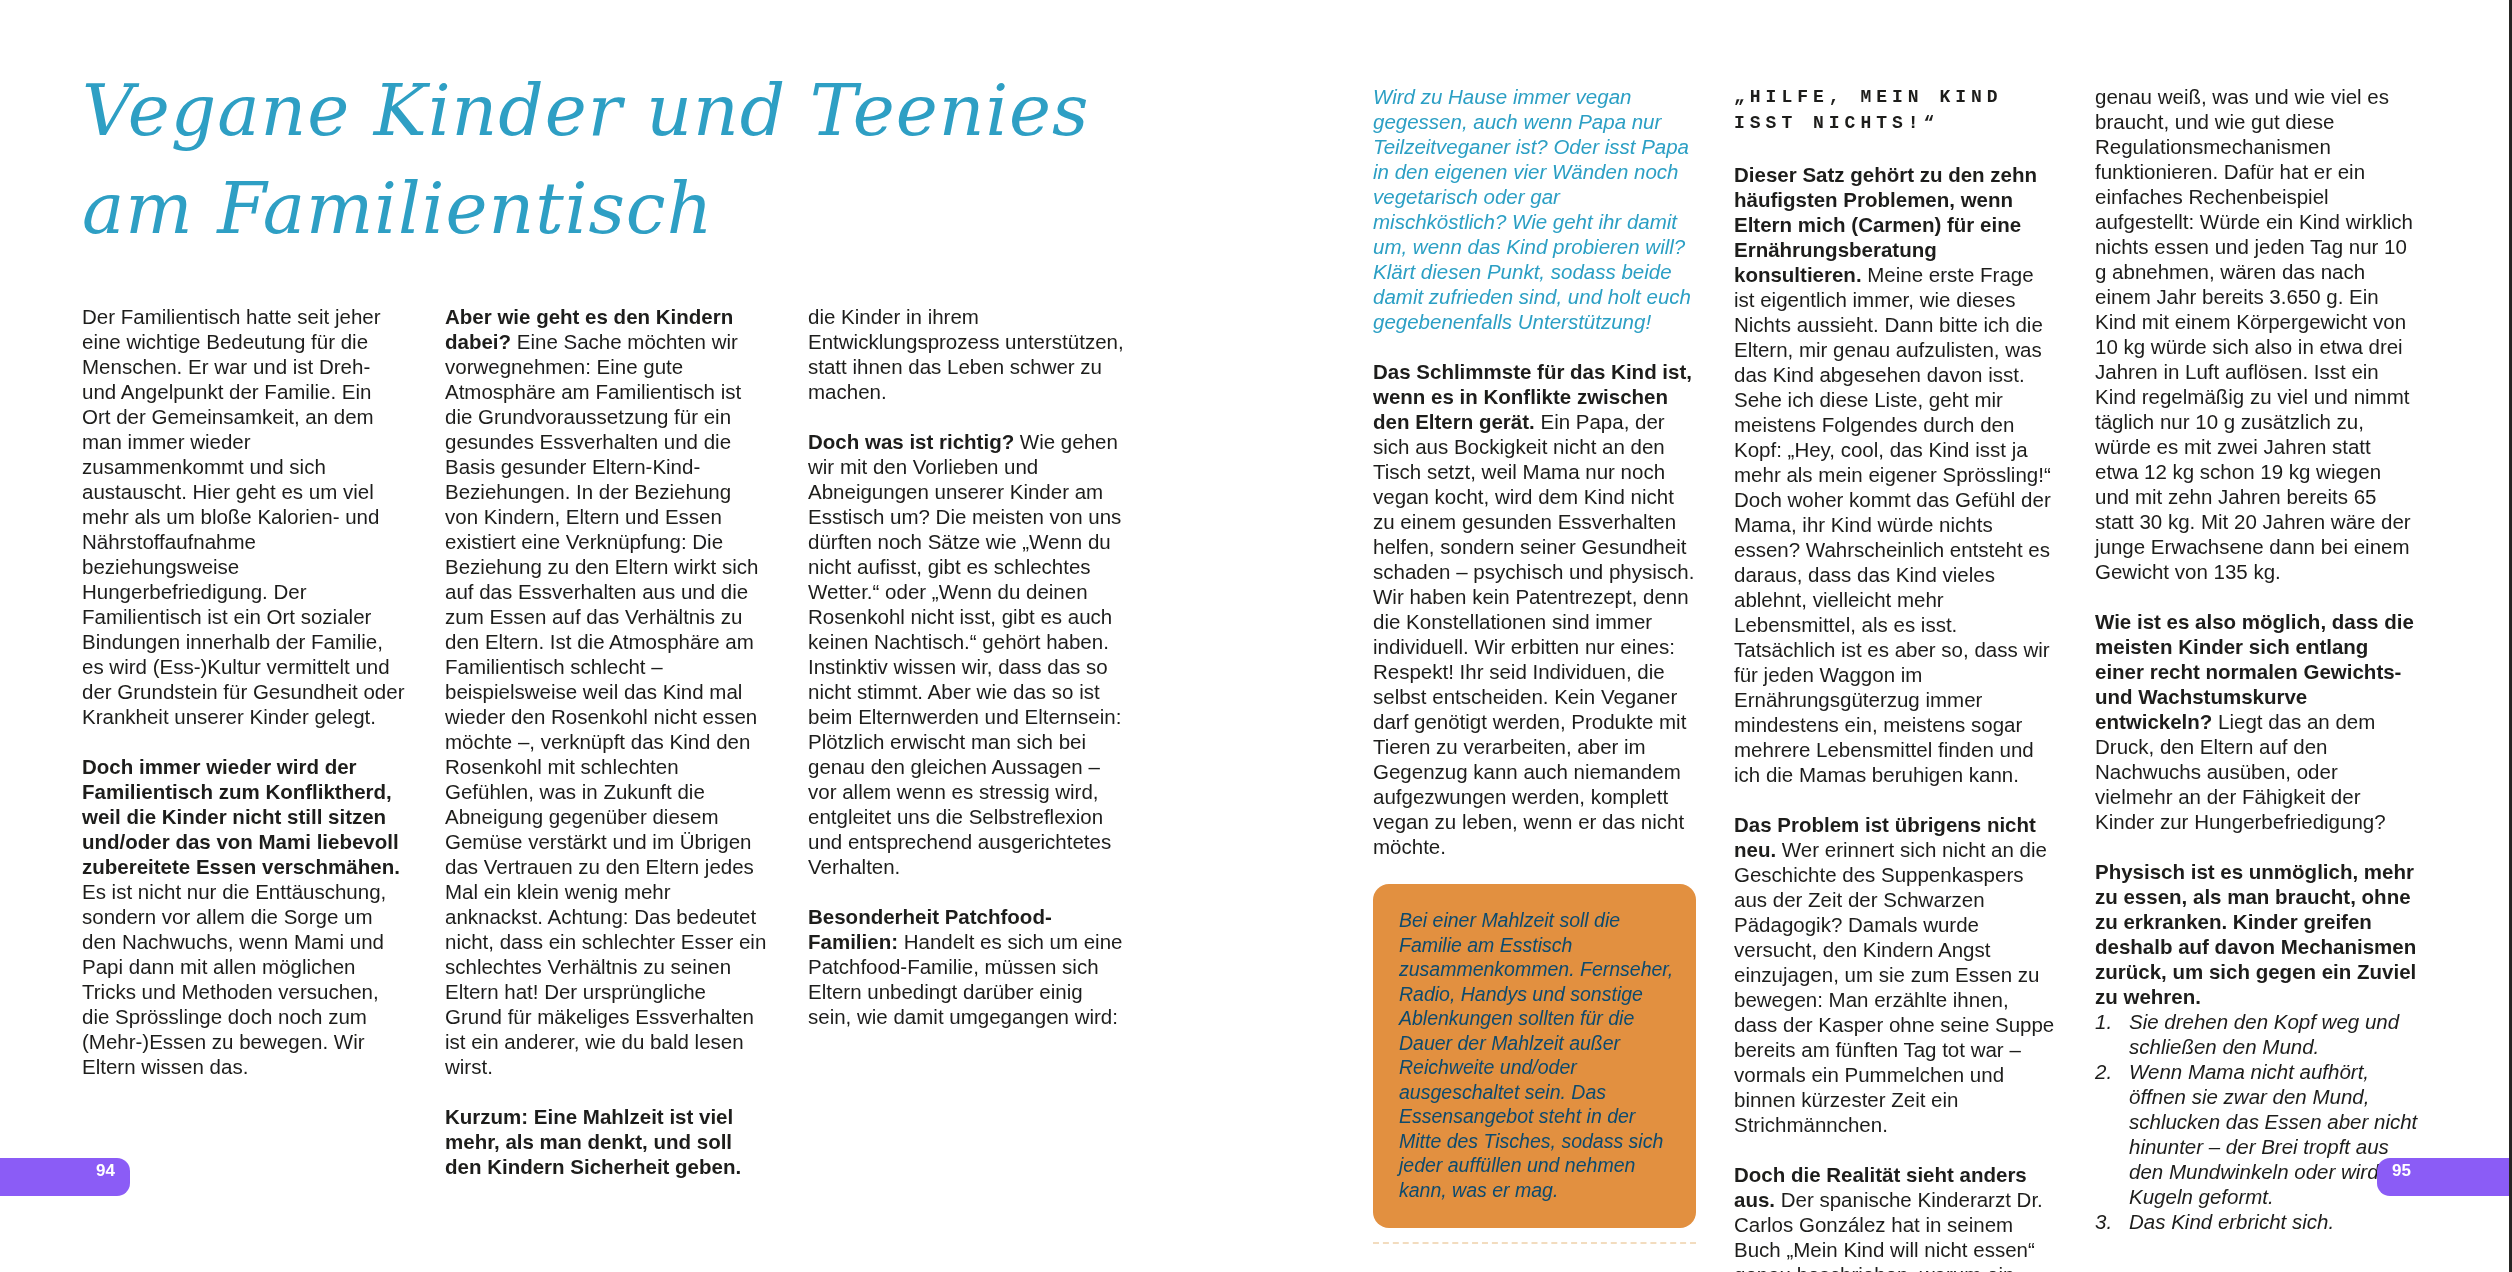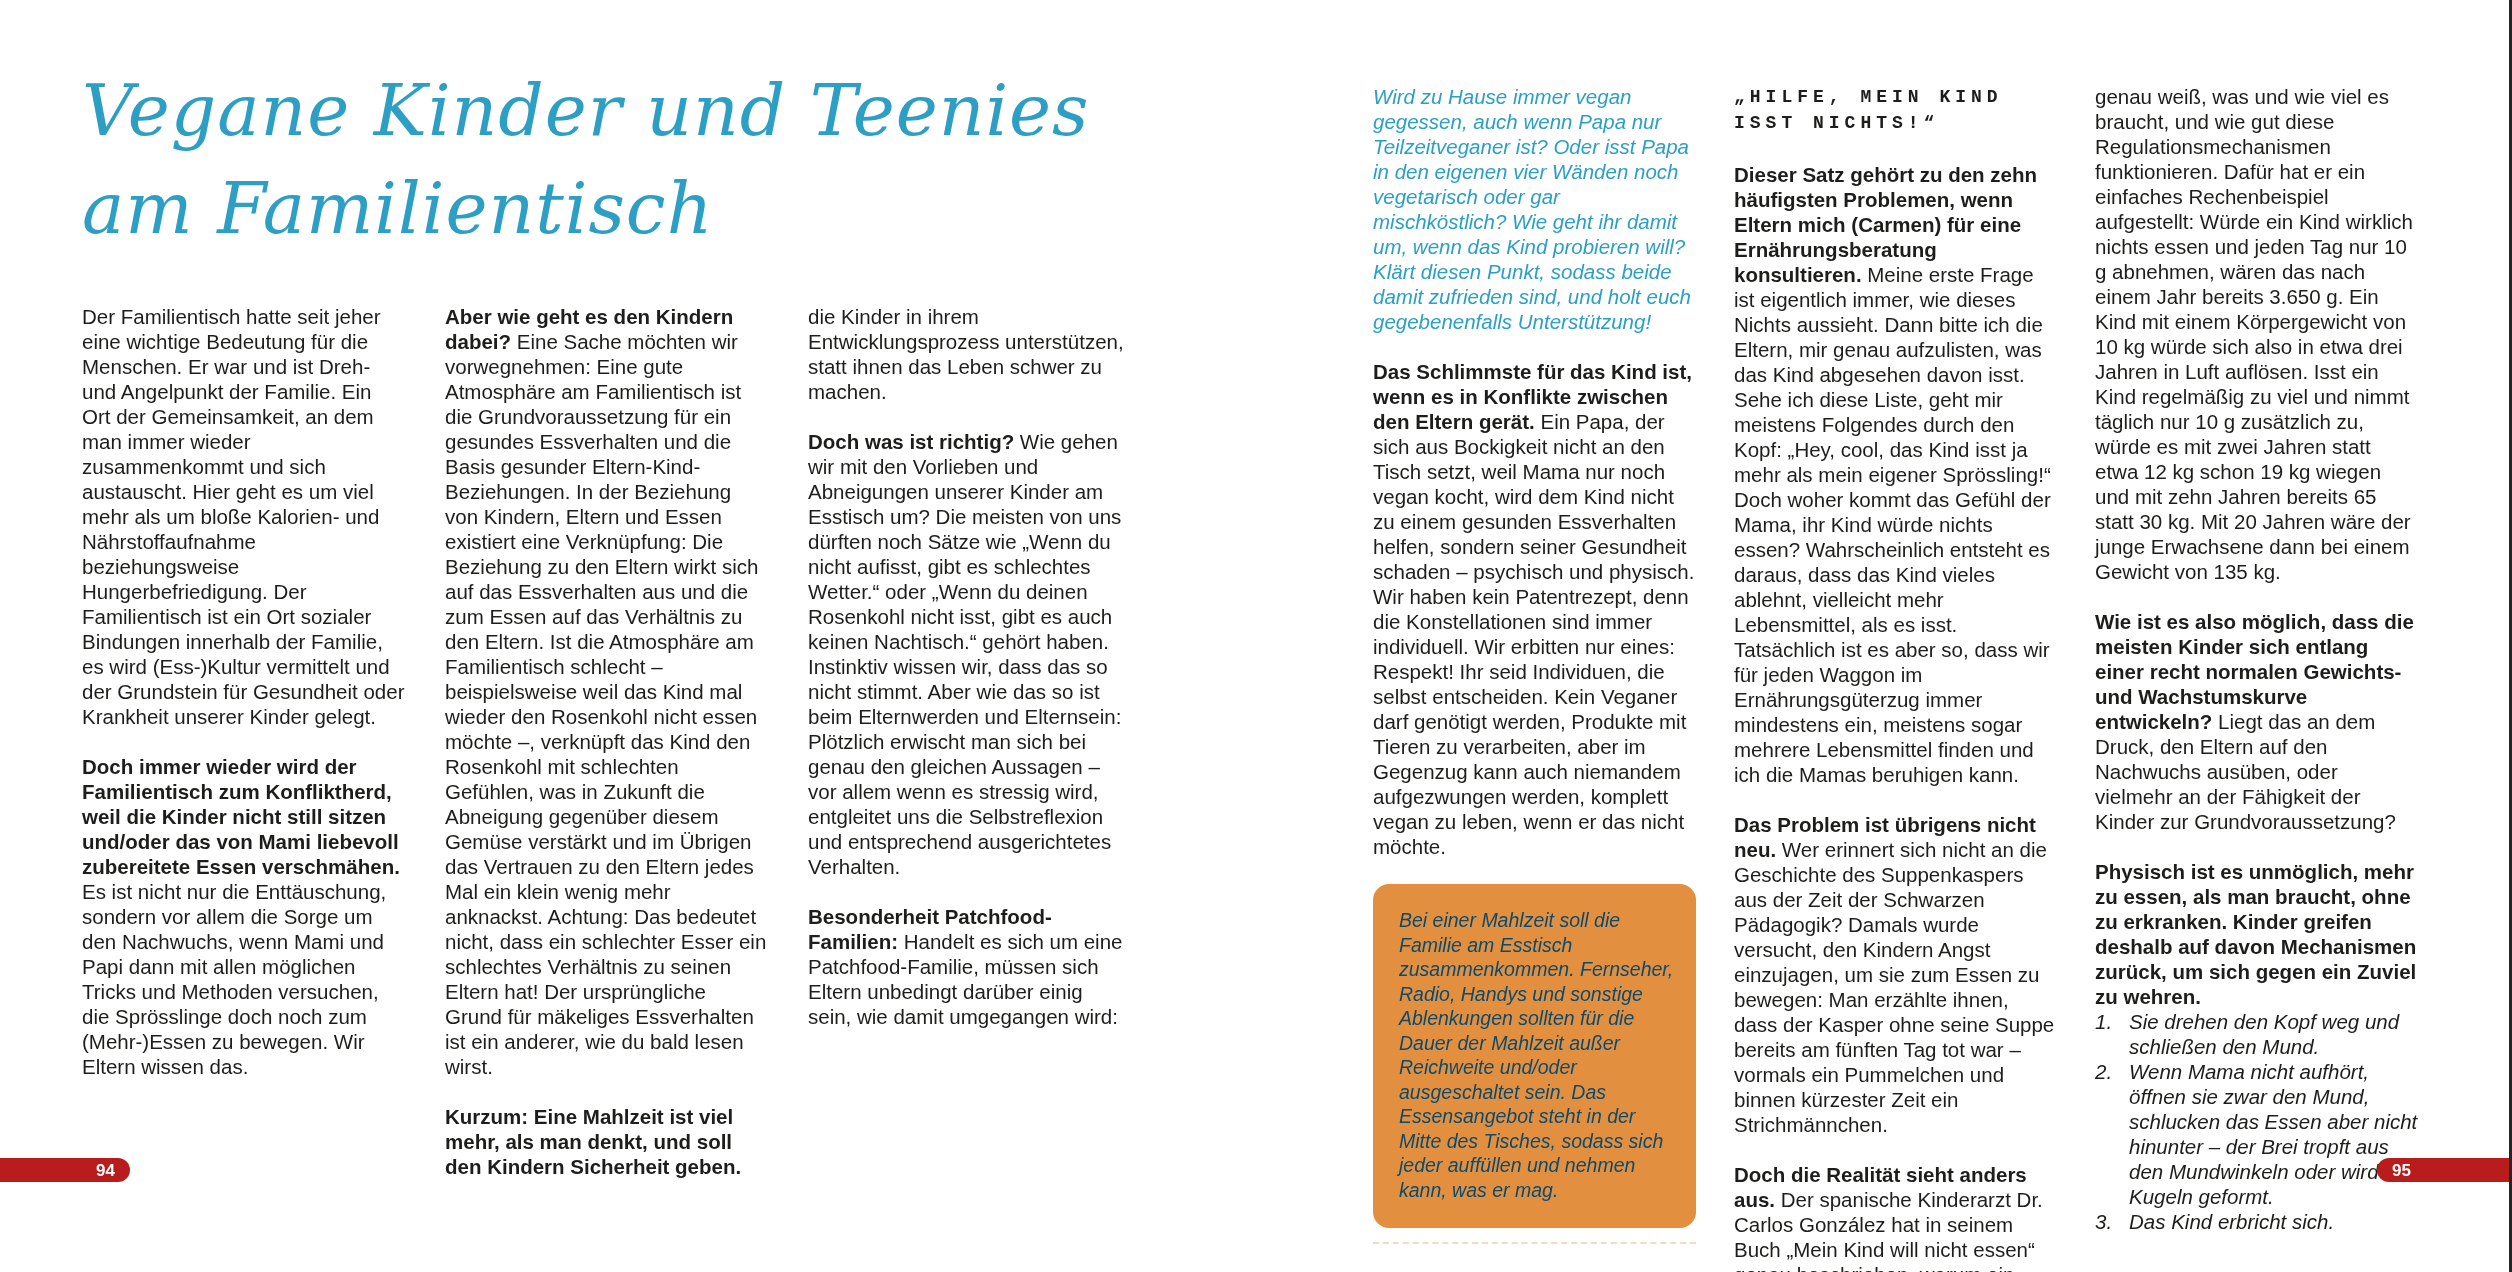--- a/index.html
+++ b/index.html
@@ -28,21 +28,21 @@
 
   .callout{background:#e29040;border-radius:16px;padding:24px 22px 26px 26px;
            color:#0c4a6e;font-style:italic;font-size:19.5px;line-height:24.5px;margin-top:15px;}
   .callout-rule{border-top:2px dashed #f2dcbf;margin-top:14px;}
 
   .num-list{font-style:italic;}
   .list-row{display:flex;}
   .list-num{flex:0 0 34px;}
   .list-text{flex:1;}
 
-  .page-num{position:absolute;top:1158px;height:24px;background:#b91c1c;color:#ffffff;
+  .page-num{position:absolute;top:1158px;height:38px;background:#8b5cf6;color:#ffffff;
             font-weight:700;font-size:17px;line-height:26px;box-sizing:border-box;}
   .page-num-left{left:0;width:130px;border-radius:0 13px 13px 0;text-align:right;padding-right:15px;}
   .page-num-right{left:2377px;width:135px;border-radius:13px 0 0 13px;text-align:left;padding-left:15px;}
 </style>
 </head>
 <body>
 
 <div class="spread">
 
   <div class="page-left">
@@ -79,21 +79,21 @@
         </div>
       <div class="col">
           <h2 class="heading">„HILFE, MEIN KIND
 ISST NICHTS!“</h2>
           <p class="para"><span class="b">Dieser Satz gehört zu den zehn häufigsten Problemen, wenn Eltern mich (Carmen) für eine Ernährungsberatung konsultieren.</span><span> Meine erste Frage ist eigentlich immer, wie dieses Nichts aussieht. Dann bitte ich die Eltern, mir genau aufzulisten, was das Kind abgesehen davon isst. Sehe ich diese Liste, geht mir meistens Folgendes durch den Kopf: „Hey, cool, das Kind isst ja mehr als mein eigener Sprössling!“ Doch woher kommt das Gefühl der Mama, ihr Kind würde nichts essen? Wahrscheinlich entsteht es daraus, dass das Kind vieles ablehnt, vielleicht mehr Lebensmittel, als es isst. Tatsächlich ist es aber so, dass wir für jeden Waggon im Ernährungsgüterzug immer mindestens ein, meistens sogar mehrere Lebensmittel finden und ich die Mamas beruhigen kann.</span></p>
           <p class="para"><span class="b">Das Problem ist übrigens nicht neu.</span><span> Wer erinnert sich nicht an die Geschichte des Suppenkaspers aus der Zeit der Schwarzen Pädagogik? Damals wurde versucht, den Kindern Angst einzujagen, um sie zum Essen zu bewegen: Man erzählte ihnen, dass der Kasper ohne seine Suppe bereits am fünften Tag tot war – vormals ein Pummelchen und binnen kürzester Zeit ein Strichmännchen.</span></p>
           <p class="para"><span class="b">Doch die Realität sieht anders aus.</span><span> Der spanische Kinderarzt Dr. Carlos González hat in seinem Buch „Mein Kind will nicht essen“ genau beschrieben, warum ein Kind sehr</span></p>
         </div>
       <div class="col">
           <p class="para"><span>genau weiß, was und wie viel es braucht, und wie gut diese Regulationsmechanismen funktionieren. Dafür hat er ein einfaches Rechenbeispiel aufgestellt: Würde ein Kind wirklich nichts essen und jeden Tag nur 10 g abnehmen, wären das nach einem Jahr bereits 3.650 g. Ein Kind mit einem Körpergewicht von 10 kg würde sich also in etwa drei Jahren in Luft auflösen. Isst ein Kind regelmäßig zu viel und nimmt täglich nur 10 g zusätzlich zu, würde es mit zwei Jahren statt etwa 12 kg schon 19 kg wiegen und mit zehn Jahren bereits 65 statt 30 kg. Mit 20 Jahren wäre der junge Erwachsene dann bei einem Gewicht von 135 kg.</span></p>
-          <p class="para"><span class="b">Wie ist es also möglich, dass die meisten Kinder sich entlang einer recht normalen Gewichts- und Wachstumskurve entwickeln?</span><span> Liegt das an dem Druck, den Eltern auf den Nachwuchs ausüben, oder vielmehr an der Fähigkeit der Kinder zur Grundvoraussetzung?</span></p>
+          <p class="para"><span class="b">Wie ist es also möglich, dass die meisten Kinder sich entlang einer recht normalen Gewichts- und Wachstumskurve entwickeln?</span><span> Liegt das an dem Druck, den Eltern auf den Nachwuchs ausüben, oder vielmehr an der Fähigkeit der Kinder zur Hungerbefriedigung?</span></p>
           <p class="para tight"><span class="b">Physisch ist es unmöglich, mehr zu essen, als man braucht, ohne zu erkranken. Kinder greifen deshalb auf davon Mechanismen zurück, um sich gegen ein Zuviel zu wehren.</span></p>
           <div class="num-list">
             <div class="list-row">
               <span class="list-num">1.</span>
               <span class="list-text">Sie drehen den Kopf weg und schließen den Mund.</span>
             </div>
             <div class="list-row">
               <span class="list-num">2.</span>
               <span class="list-text">Wenn Mama nicht aufhört, öffnen sie zwar den Mund, schlucken das Essen aber nicht hinunter – der Brei tropft aus den Mundwinkeln oder wird zu Kugeln geformt.</span>
             </div>

